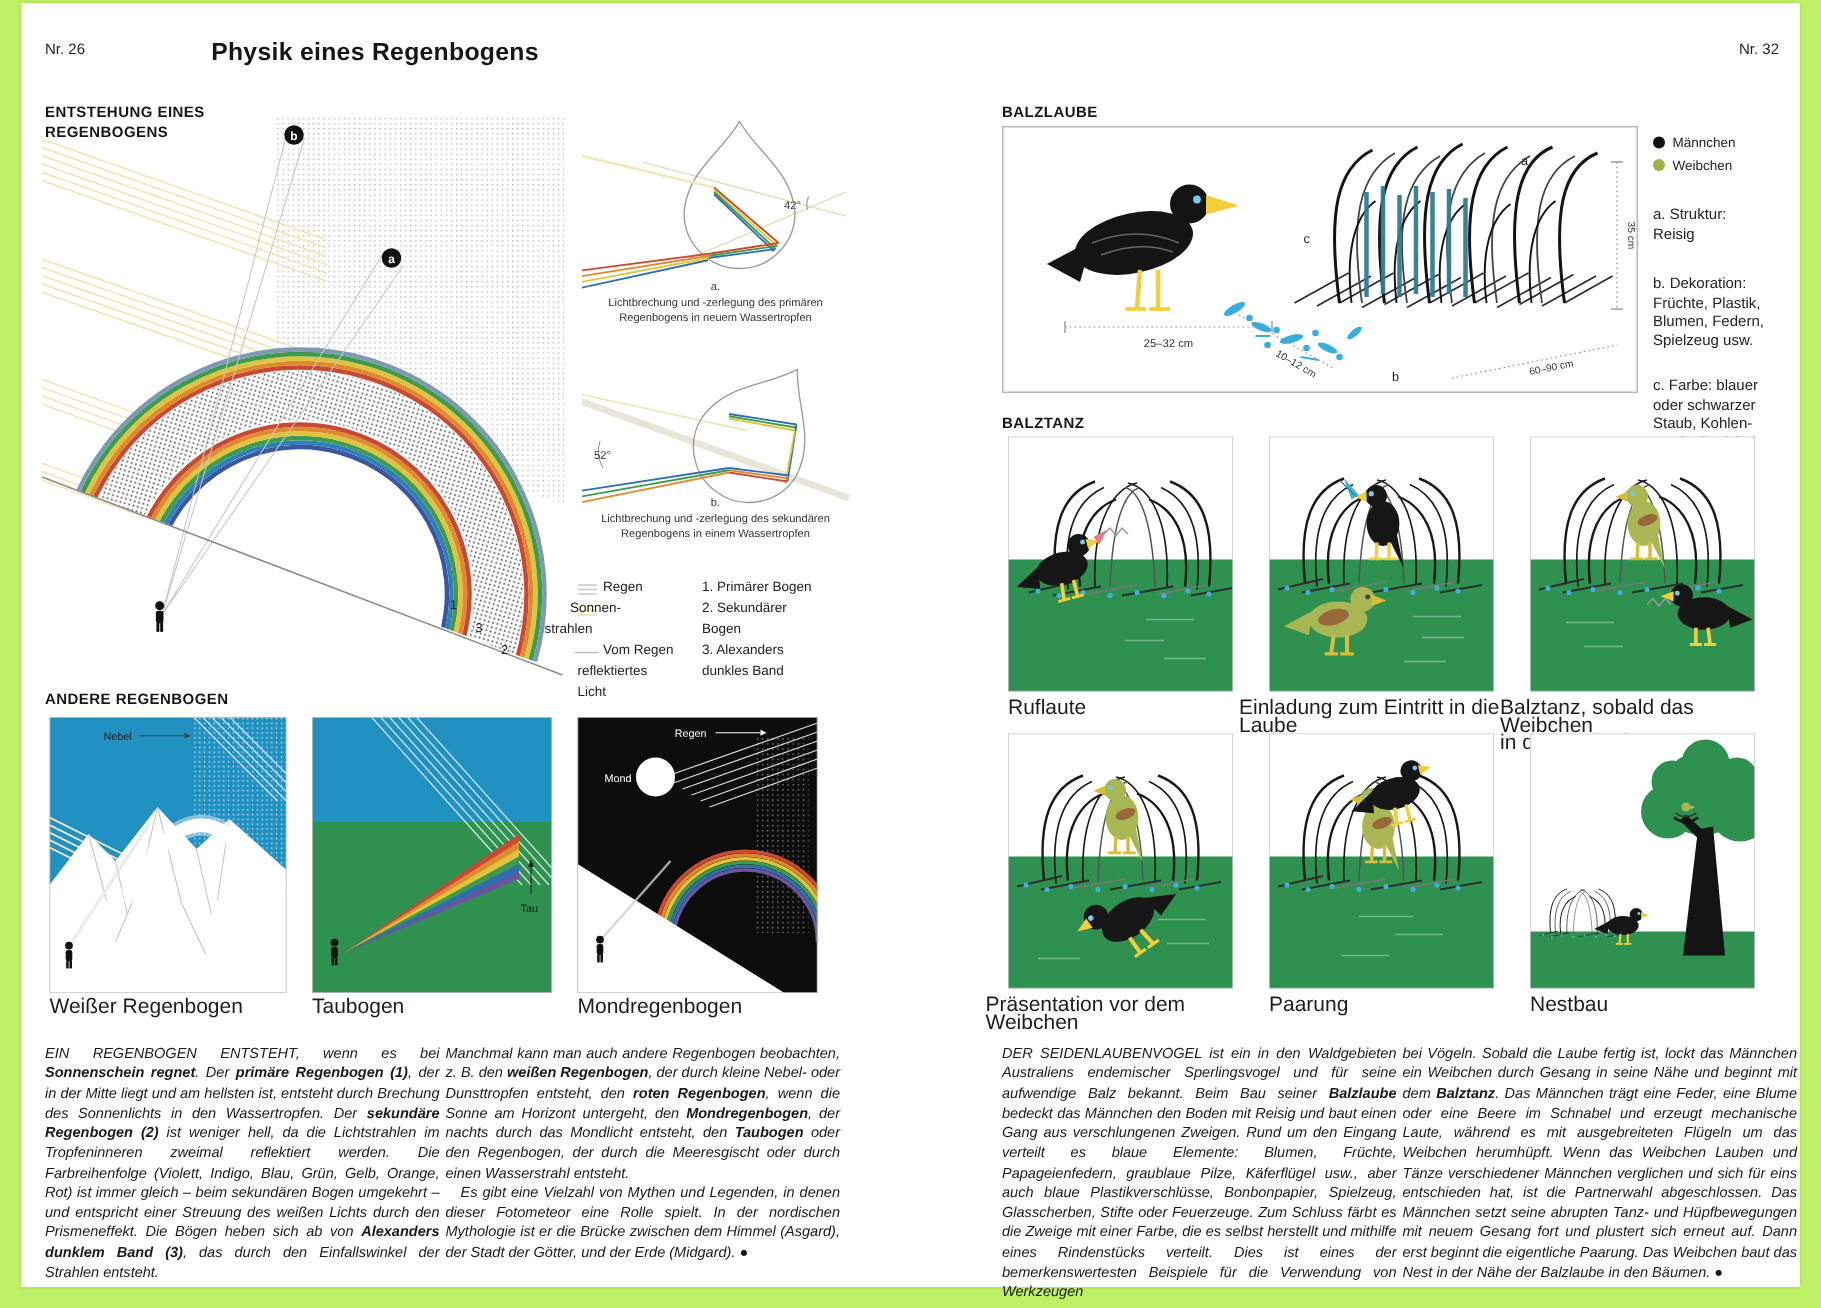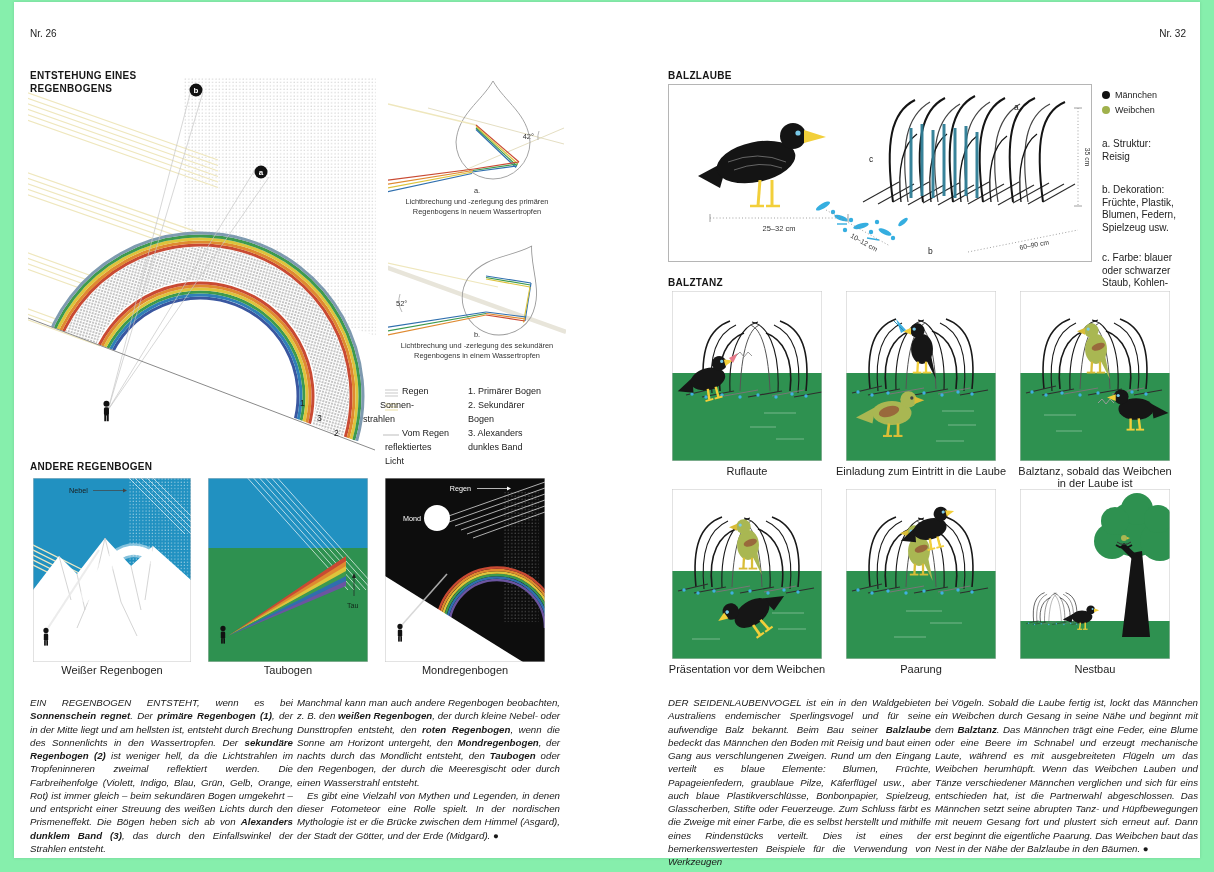--- a/index.html
+++ b/index.html
@@ -1,22 +1,22 @@
 <!DOCTYPE html>
 <html><head>
 <meta charset="utf-8">
 <style>
   html,body{margin:0;padding:0;background:#e9e9e9;}
-  .stage{position:relative;width:1214px;height:872px;background:#86efac;font-family:"Liberation Sans","DejaVu Sans",sans-serif;color:#161616;overflow:hidden;}
+  .stage{position:relative;width:1214px;height:872px;background:#bef264;font-family:"Liberation Sans","DejaVu Sans",sans-serif;color:#161616;overflow:hidden;}
   .page{position:absolute;left:14px;top:2px;width:1186px;height:856px;background:#fff;box-shadow:0 0 3px rgba(0,0,0,.12);}
   .abs{position:absolute;}
   .pn{font-size:10px;color:#222;}
   .title{font-size:16.5px;font-weight:700;text-align:center;letter-spacing:.2px;}
   .sec{font-size:10px;font-weight:600;letter-spacing:.3px;white-space:pre-line;line-height:12.5px;}
-  .cap{font-size:11px;color:#1d1d1d;text-align:center;white-space:pre-line;line-height:11.5px;}
+  .cap{font-size:14px;color:#1d1d1d;white-space:pre-line;line-height:11.5px;}
   .smallcap{font-size:7.4px;color:#333;text-align:center;white-space:pre-line;line-height:9.5px;}
   .body{font-size:9.7px;line-height:13.25px;text-align:justify;color:#191919;}
   .body p{margin:0;font-style:italic;}
   .body p.ind{text-indent:10px;}
   .lgd{font-size:9px;line-height:14px;color:#222;white-space:pre-line;}
   .hang{text-indent:17px;}
   .lgd2{font-size:10px;line-height:12.6px;color:#222;white-space:pre-line;}
   .dotrow{font-size:9px;color:#222;display:flex;align-items:center;gap:5px;}
   .dot{width:8px;height:8px;border-radius:50%;display:inline-block;}
   svg text{font-family:"Liberation Sans","DejaVu Sans",sans-serif;}
@@ -116,20 +116,21 @@
     <circle cx="13.2" cy="-10" r="1.1" fill="#444"></circle>
     <line x1="-2" y1="7" x2="-3" y2="15" stroke="#d9bd37" stroke-width="1.8"></line>
     <line x1="4" y1="7" x2="4" y2="15" stroke="#d9bd37" stroke-width="1.8"></line>
     <line x1="-6" y1="15.3" x2="0" y2="15.3" stroke="#d9bd37" stroke-width="1.4"></line>
     <line x1="1" y1="15.3" x2="7" y2="15.3" stroke="#d9bd37" stroke-width="1.4"></line>
   </g>
 </defs>
 </svg>
 
 <div class="abs pn" style="left:30px;top:28px">Nr. 26</div>
+<div class="abs title" style="left:130px;top:26px;width:240px">Physik eines Regenbogens</div>
 <div class="abs sec" style="left:30px;top:70px">ENTSTEHUNG EINES
 REGENBOGENS</div>
 
 <svg class="abs" style="left:28px;top:78px" width="352" height="382" viewBox="0 0 352 382">
   <polygon points="155,0 348,0 348,258 155,193" fill="url(#pdg)"></polygon>
   <g stroke="#efe7bd" stroke-width="1.2">
     <line x1="-8" y1="12" x2="190" y2="82"></line>
         <line x1="-8" y1="17.5" x2="190" y2="87.5"></line>
         <line x1="-8" y1="23" x2="190" y2="93"></line>
         <line x1="-8" y1="28.5" x2="190" y2="98.5"></line>

